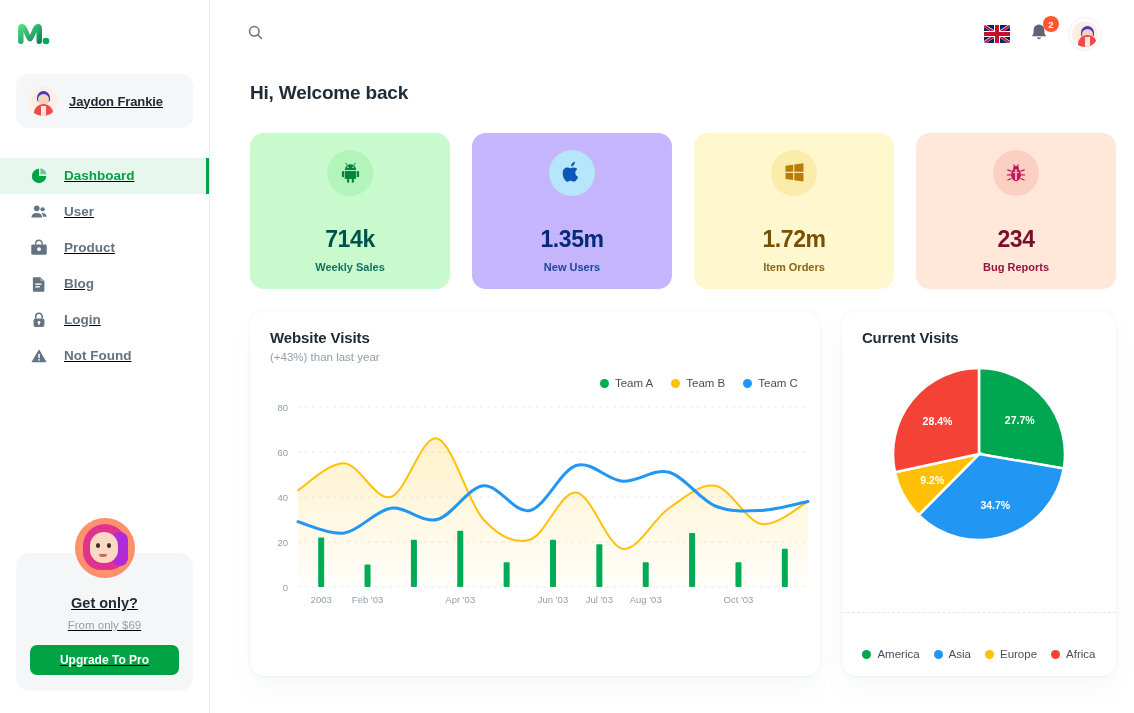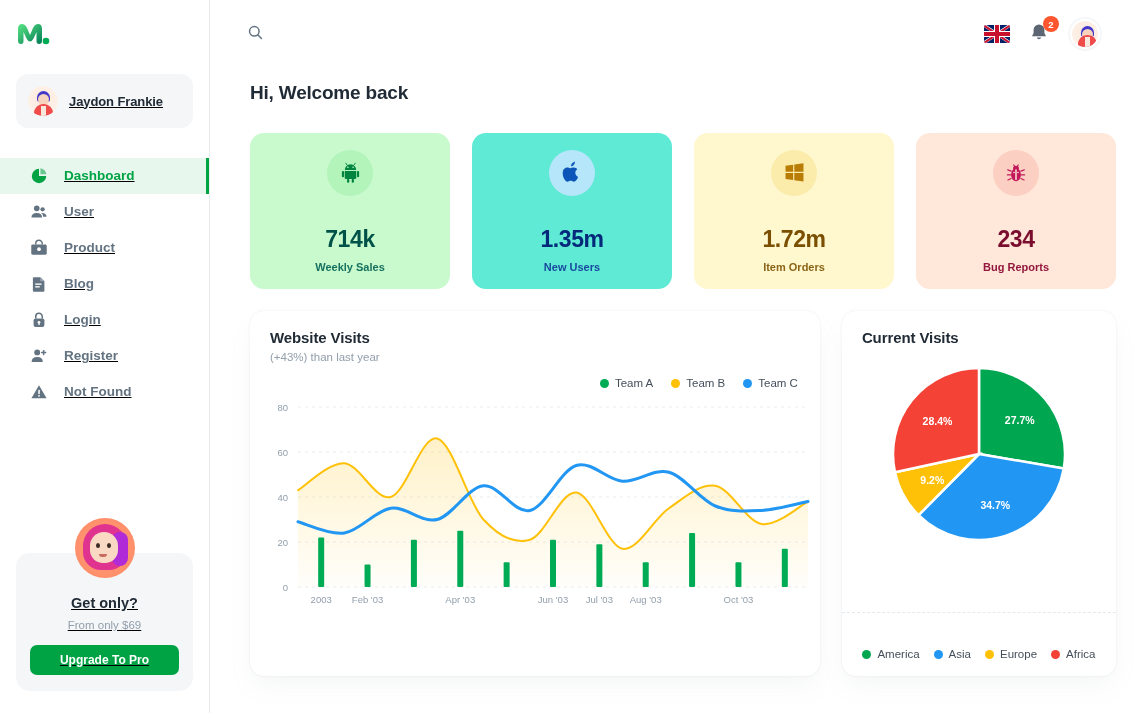--- a/index.html
+++ b/index.html
@@ -257,31 +257,20 @@
           <svg width="18" height="18" viewBox="0 0 20 20" fill="#637381">
             <path d="M6.4 8.4 V6.2 a3.6 3.6 0 0 1 7.2 0 V8.4" fill="none" stroke="#637381" stroke-width="1.7"></path>
             <rect x="4" y="8.2" width="12" height="9.6" rx="2.2"></rect>
             <circle cx="10" cy="12.6" r="1.5" fill="#fff"></circle>
             <rect x="9.3" y="12.8" width="1.4" height="2.8" fill="#fff"></rect>
           </svg>
         </span>
         <span class="nav-label">Login</span>
       </div>
 
-      <div class="nav-item">
-        <span class="ico">
-          <svg width="18" height="18" viewBox="0 0 20 20" fill="#637381">
-            <circle cx="8" cy="6" r="3.3"></circle>
-            <path d="M1.8 16.6 Q1.8 11 8 11 Q14.2 11 14.2 16.6 Z"></path>
-            <rect x="14.3" y="3.2" width="1.7" height="6" rx="0.8"></rect>
-            <rect x="12.2" y="5.3" width="6" height="1.7" rx="0.8"></rect>
-          </svg>
-        </span>
-        <span class="nav-label">Register</span>
-      </div>
 
       <div class="nav-item">
         <span class="ico">
           <svg width="18" height="18" viewBox="0 0 20 20" fill="#637381">
             <path d="M10 2.6 L18.4 17 H1.6 Z"></path>
             <rect x="9.2" y="7.4" width="1.7" height="5" fill="#fff" rx="0.8"></rect>
             <circle cx="10.05" cy="14.3" r="1" fill="#fff"></circle>
           </svg>
         </span>
         <span class="nav-label">Not Found</span>
@@ -366,21 +355,21 @@
             <path d="M6.1 9.4 a5.9 5.9 0 0 1 11.8 0 Z"></path>
             <circle cx="9.3" cy="6.6" r="0.8" fill="#c8facd"></circle>
             <circle cx="14.7" cy="6.6" r="0.8" fill="#c8facd"></circle>
             <path d="M7.1 2.3 L8.6 4.4 M16.9 2.3 L15.4 4.4" stroke="#00843f" stroke-width="1" stroke-linecap="round"></path>
           </svg>
         </div>
         <div class="card-val" style="color:#005249">714k</div>
         <div class="card-lbl" style="color:#16705f">Weekly Sales</div>
       </div>
 
-      <div class="card" style="background:#5eead4">
+      <div class="card" style="background:#c4b5fd">
         <div class="card-ico" style="background:#b6e6fa">
           <svg width="21" height="23" viewBox="0 0 24 26" fill="#0b56b8">
             <path d="M18.4 18.5 c-.5 1.2-1.2 2.4-2.1 3.4 -.9 1-1.7 1.6-2.5 1.6 -.7 0-1.3-.2-2-.5
                      -.7-.3-1.3-.5-1.9-.5 -.6 0-1.2.2-1.9.5 -.7.3-1.3.5-1.8.5 -.9 0-1.7-.6-2.6-1.7
                      -1.8-2.2-2.8-5-2.8-7.9 0-2 .5-3.6 1.5-4.8 1-1.2 2.3-1.8 3.8-1.8 .7 0 1.4.2 2.2.5
                      .8.3 1.2.4 1.5.4 .2 0 .7-.2 1.6-.5 .9-.3 1.6-.5 2.2-.4 1.7.1 3 .8 3.9 2
                      -1.5 1-2.3 2.4-2.3 4.1 0 1.4.5 2.5 1.4 3.4 .4.4.9.7 1.4.9 -.1.3-.2.6-.3.8Z"></path>
             <path d="M14.8 1 c0 1.1-.4 2.1-1.2 3.1 -1 1.2-2.1 1.8-3.3 1.7 0-.1 0-.3 0-.4
                      0-1 .5-2.1 1.3-3 .4-.5.9-.9 1.6-1.2 .6-.3 1.2-.5 1.7-.5 0 .1 0 .2 0 .3Z"></path>
           </svg>

